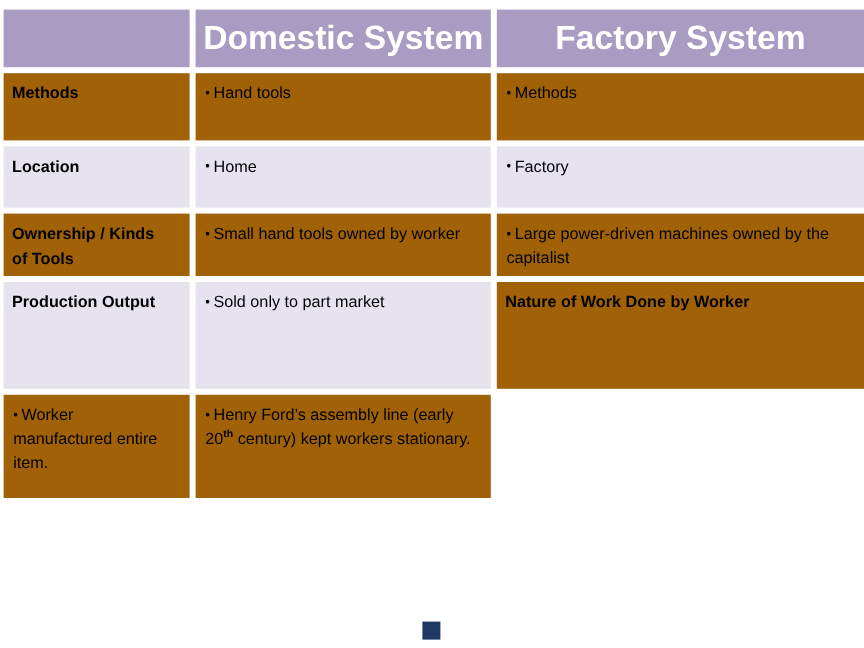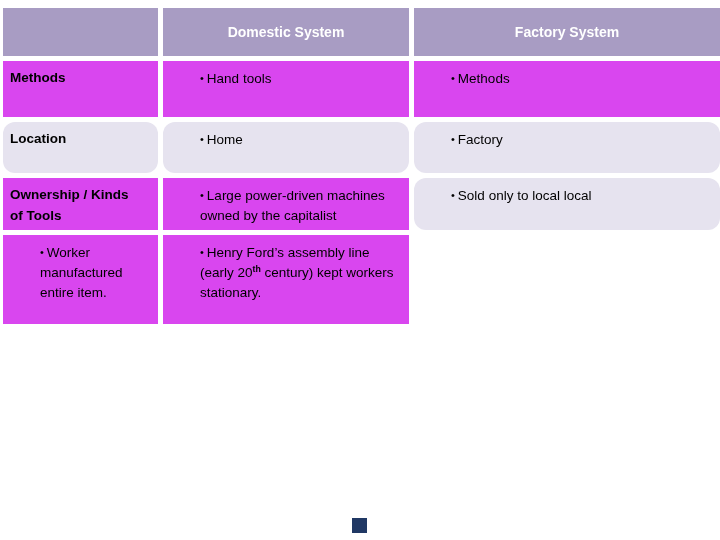--- a/index.html
+++ b/index.html
@@ -24,42 +24,42 @@
     grid-template-columns: 155px 246px 1fr;
     grid-template-rows: 48px 56px 51px 52px 89px 86px;
     gap: 5px;
     background: #ffffff;
   }
   .cell { box-sizing: border-box; }
   .th {
     background: #a89cc3;
     color: #ffffff;
     font-weight: bold;
-    font-size: 14px;
+    font-size: 28px;
     display: flex;
     align-items: center;
     justify-content: center;
     text-align: center;
   }
-  .band-a { background: #d946ef; }
-  .band-b { background: #e6e3ef; border-radius: 12px; }
+  .band-a { background: #a16207; }
+  .band-b { background: #e6e3ef; }
   .label-cell {
     font-weight: bold;
     color: #000000;
     font-size: 13.5px;
     line-height: 21px;
     padding: 6px 18px 0 7px;
   }
   .data-cell {
     color: #000000;
     font-size: 13.5px;
     line-height: 20px;
     padding: 7px 12px 0 8px;
   }
-  .bullet-line { display: block; margin-left: 29px; }
+  .bullet-line { display: block; }
   .bullet {
     display: inline-block;
     margin-right: 3px;
     font-size: 11px;
     vertical-align: 1px;
   }
   .bullet-text sup {
     font-size: 0.65em;
     vertical-align: super;
     line-height: 0;
@@ -94,27 +94,32 @@
   <div class="cell label-cell band-b">Location</div>
   <div class="cell data-cell band-b">
         <div class="bullet-line"><span class="bullet">•</span><span class="bullet-text">Home</span></div>
       </div>
   <div class="cell data-cell band-b">
         <div class="bullet-line"><span class="bullet">•</span><span class="bullet-text">Factory</span></div>
       </div>
 
   <div class="cell label-cell band-a">Ownership / Kinds of Tools</div>
   <div class="cell data-cell band-a">
+        <div class="bullet-line"><span class="bullet">•</span><span class="bullet-text">Small hand tools owned by worker</span></div>
+      </div>
+  <div class="cell data-cell band-a">
         <div class="bullet-line"><span class="bullet">•</span><span class="bullet-text">Large power-driven machines owned by the capitalist</span></div>
       </div>
 
+  <div class="cell label-cell band-b">Production Output</div>
   <div class="cell data-cell band-b">
-        <div class="bullet-line"><span class="bullet">•</span><span class="bullet-text">Sold only to local local</span></div>
+        <div class="bullet-line"><span class="bullet">•</span><span class="bullet-text">Sold only to part market</span></div>
       </div>
 
+  <div class="cell label-cell band-a">Nature of Work Done by Worker</div>
   <div class="cell data-cell band-a">
         <div class="bullet-line"><span class="bullet">•</span><span class="bullet-text">Worker manufactured entire item.</span></div>
       </div>
   <div class="cell data-cell band-a">
         <div class="bullet-line"><span class="bullet">•</span><span class="bullet-text">Henry Ford’s assembly line (early 20<sup>th</sup> century) kept workers stationary.</span></div>
       </div>
 </div>
 
   <div class="corner-square" id="corner-square" style="background: rgb(32, 56, 100);"></div>
 

